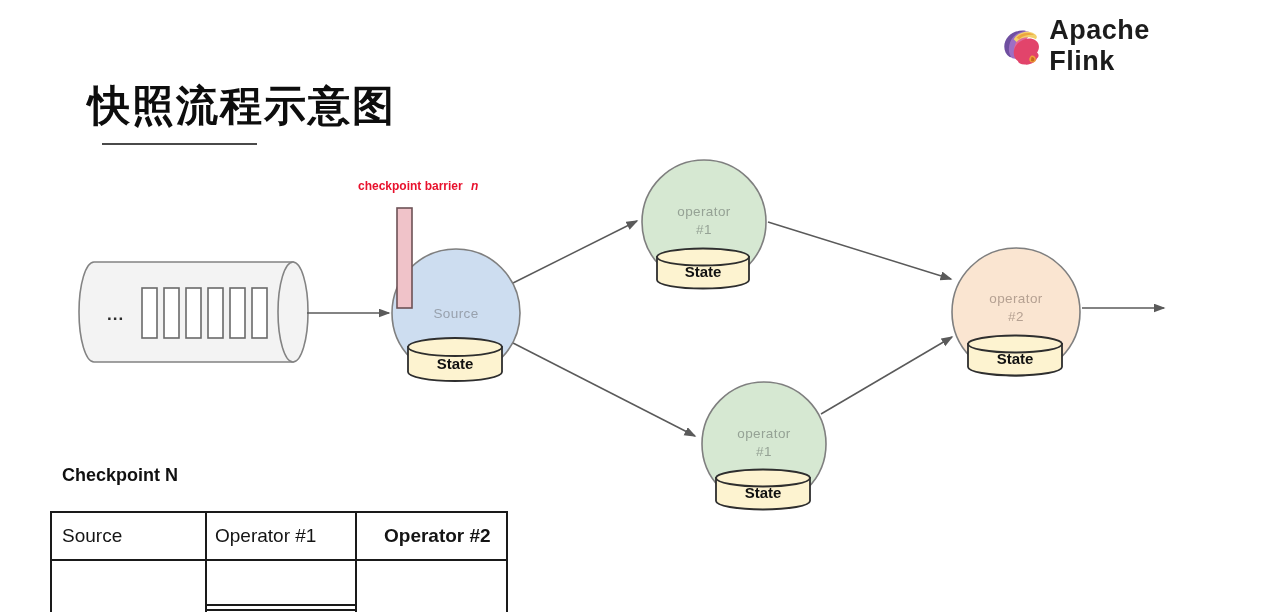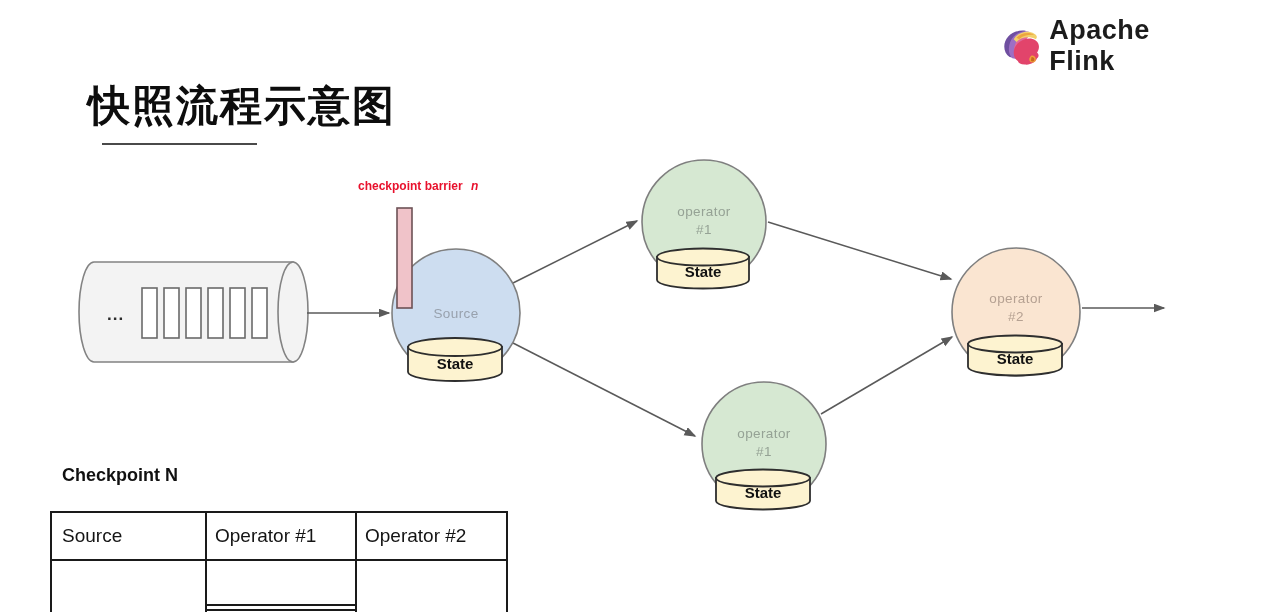--- a/index.html
+++ b/index.html
@@ -37,21 +37,21 @@
   .slot{fill:#ffffff;stroke:#6a6a6a;stroke-width:1.6;}
   .dots{font-size:17px;font-weight:700;fill:#2b2b2b;letter-spacing:1px;}
   .barrier-rect{fill:#f0c3c9;stroke:#6d5256;stroke-width:1.6;}
 
   
   .cp-heading{position:absolute;left:62px;top:465px;font-size:18px;font-weight:700;color:#111;}
   .cp-table{position:absolute;left:50px;top:511px;width:454px;height:108px;border:2px solid #1a1a1a;}
   .cp-table .th{position:absolute;top:12px;font-size:19px;color:#141414;}
   .cp-table .th1{left:10px;}
   .cp-table .th2{left:163px;text-align:right;}
-  .cp-table .th3{left:313px;}
+  .cp-table .th3{left:332px;font-weight:bold;}
   .vline{position:absolute;top:0;width:2px;height:100%;background:#1a1a1a;}
   .v1{left:153px;} .v2{left:303px;}
   .hline{position:absolute;height:2px;background:#1a1a1a;}
   .header-sep{left:0;width:100%;top:46px;}
   .mid1{left:153px;width:152px;top:91px;}
   .mid2{left:153px;width:152px;top:96px;}
 </style>
 </head>
 <body>
 

